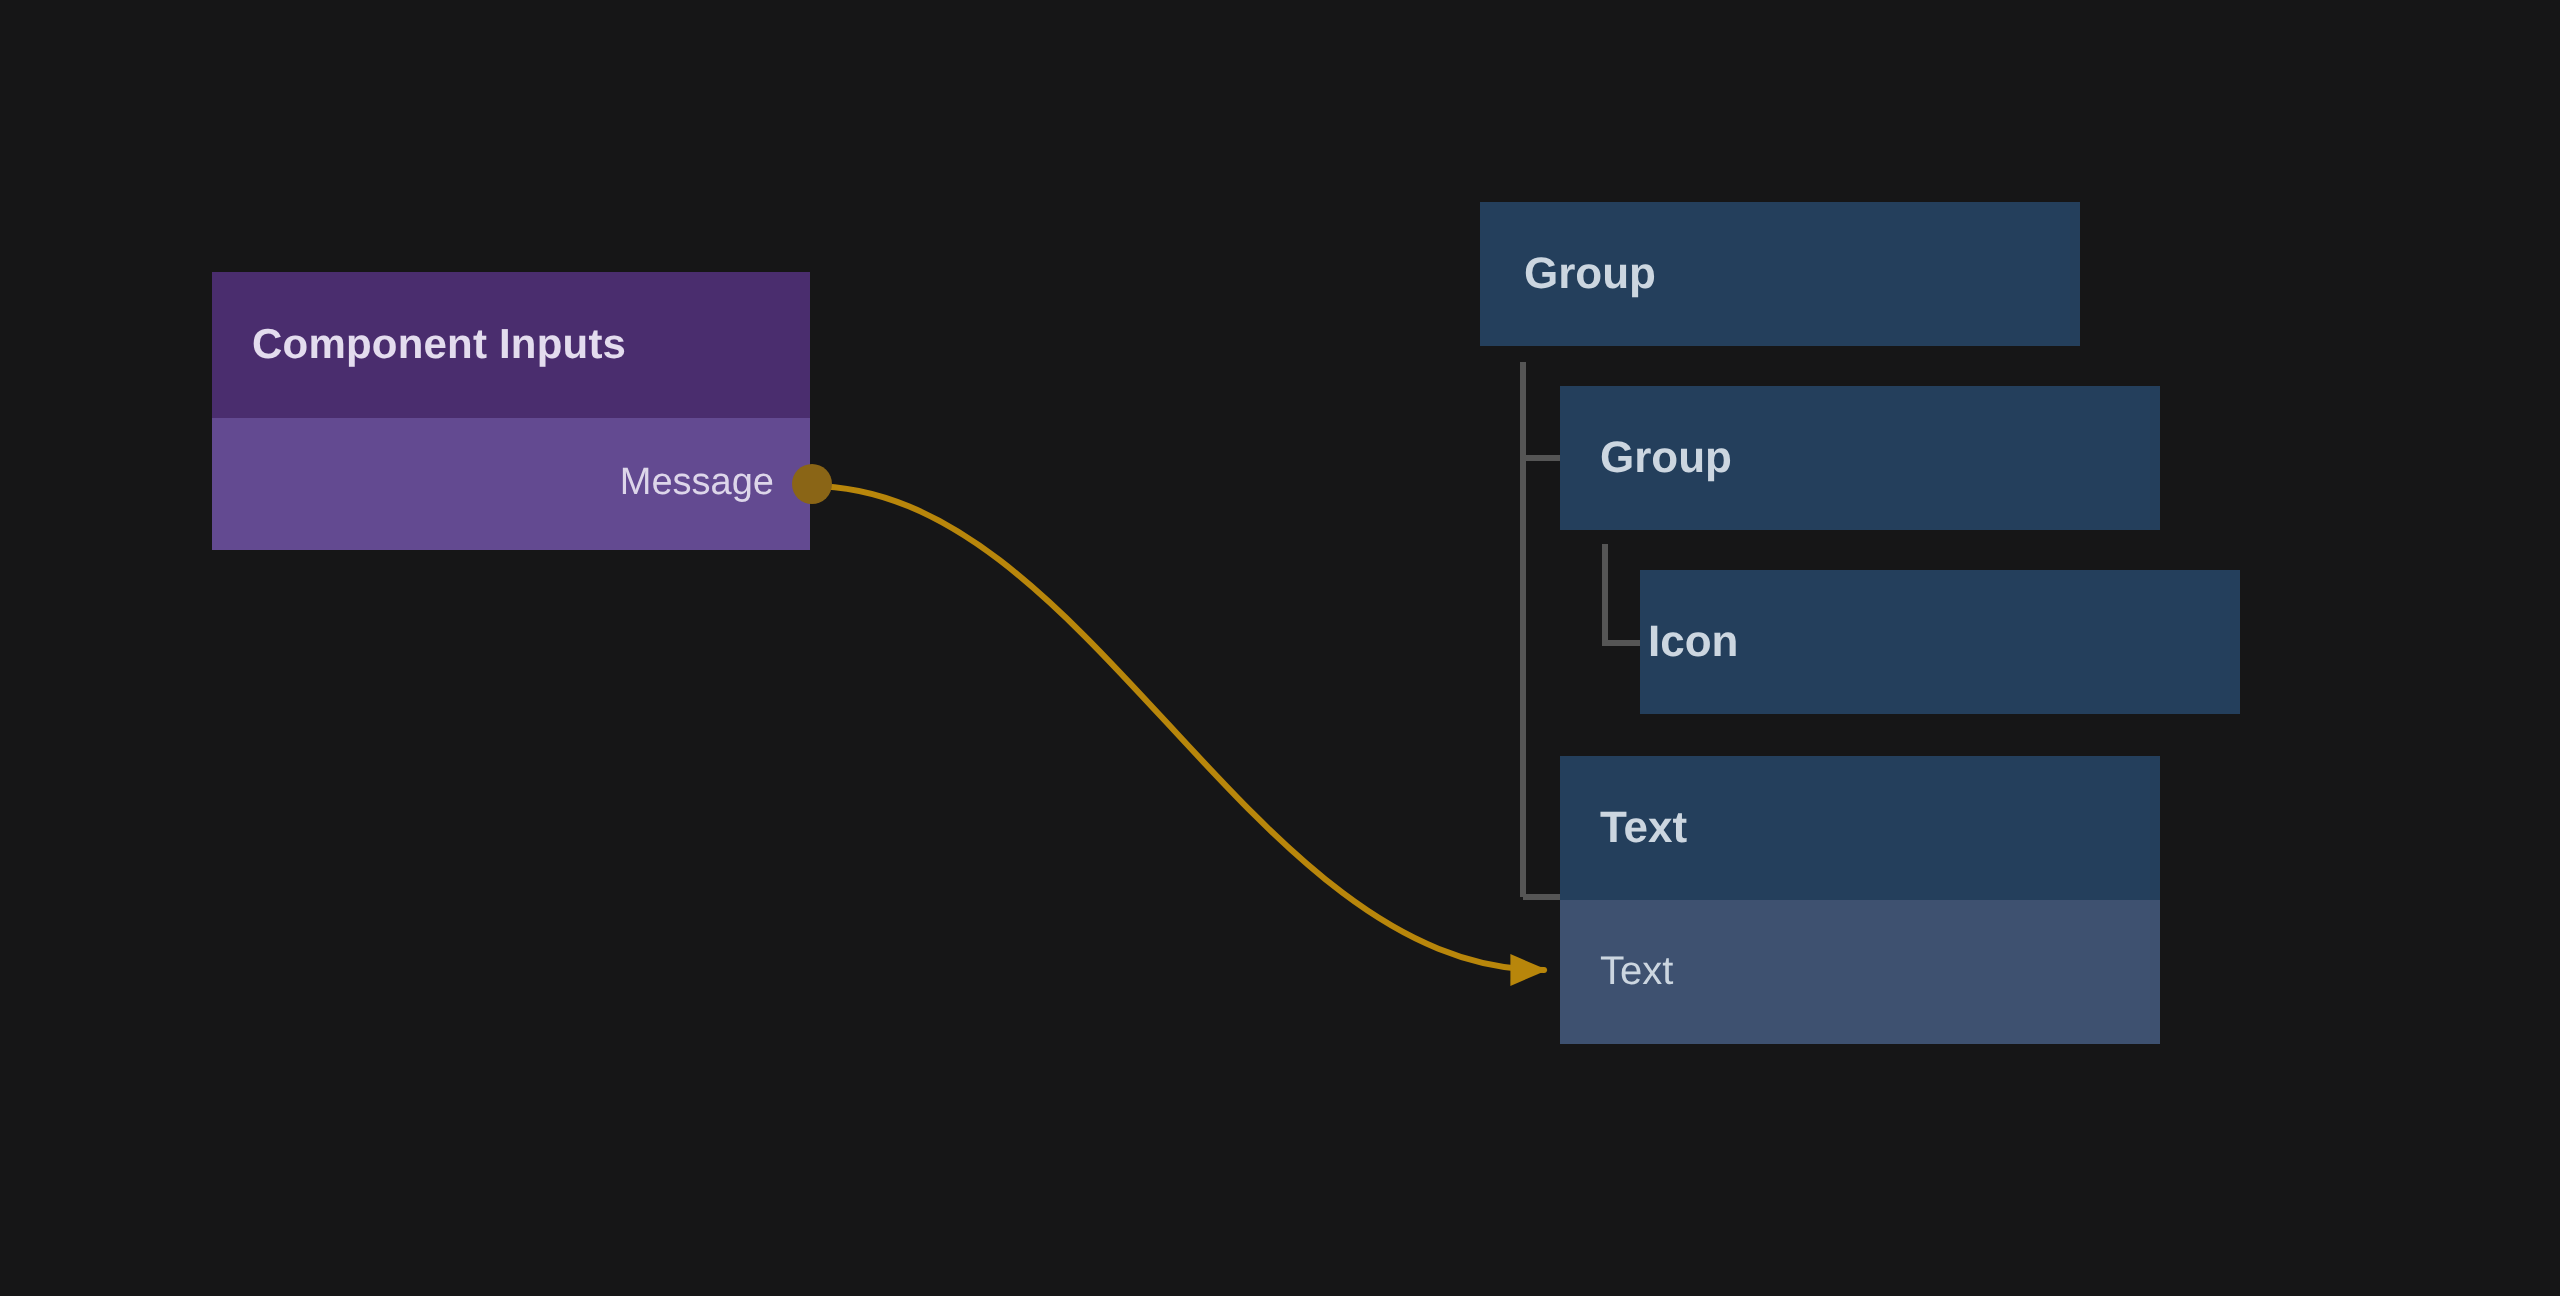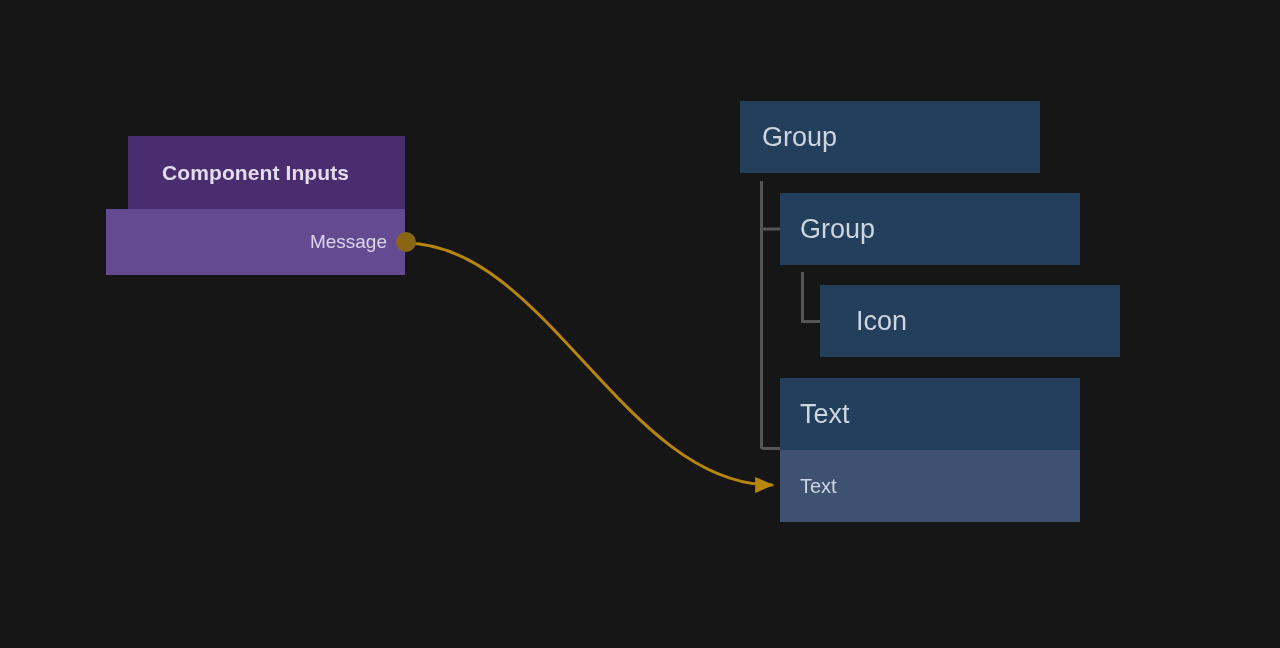--- a/index.html
+++ b/index.html
@@ -45,23 +45,22 @@
     left: 106px;
     top: 136px;
     width: 299px;
     height: 145px;
   }
   .input-node-header {
     height: 73px;
     background: #4a2d6e;
     display: flex;
     align-items: center;
-    padding-left: 34px;
+    padding-left: 20px;
     box-sizing: border-box;
-    margin-left: 22px;
   }
   .input-node-header-title {
     color: #e3dcee;
     font-size: 21px;
     font-weight: bold;
     letter-spacing: 0.1px;
   }
   .input-node-body {
     height: 66px;
     background: #634a91;
@@ -92,31 +91,31 @@
     background: #243f5c;
     display: flex;
     align-items: center;
     box-sizing: border-box;
   }
   .tree-node.selected {
     background: #3e5170;
   }
   .tree-node-label {
     color: #ccd6e0;
-    font-size: 27px;
-    font-weight: normal;
+    font-size: 22px;
+    font-weight: bold;
   }
   .tree-node.compact .tree-node-label {
     font-weight: normal;
     font-size: 20px;
   }
 
   .node-group-root  { left: 740px;  top: 101px; width: 300px; height: 72px; padding-left: 22px; }
   .node-group-child { left: 780px;  top: 193px; width: 300px; height: 72px; padding-left: 20px; }
-  .node-icon        { left: 820px;  top: 285px; width: 300px; height: 72px; padding-left: 36px; }
+  .node-icon        { left: 820px;  top: 285px; width: 300px; height: 72px; padding-left: 4px; }
   .node-text-top    { left: 780px;  top: 378px; width: 300px; height: 72px; padding-left: 20px; }
   .node-text-bottom { left: 780px;  top: 450px; width: 300px; height: 72px; padding-left: 20px; }
 
   
   #tree-lines {
     position: absolute;
     left: 0;
     top: 0;
     width: 1280px;
     height: 648px;

